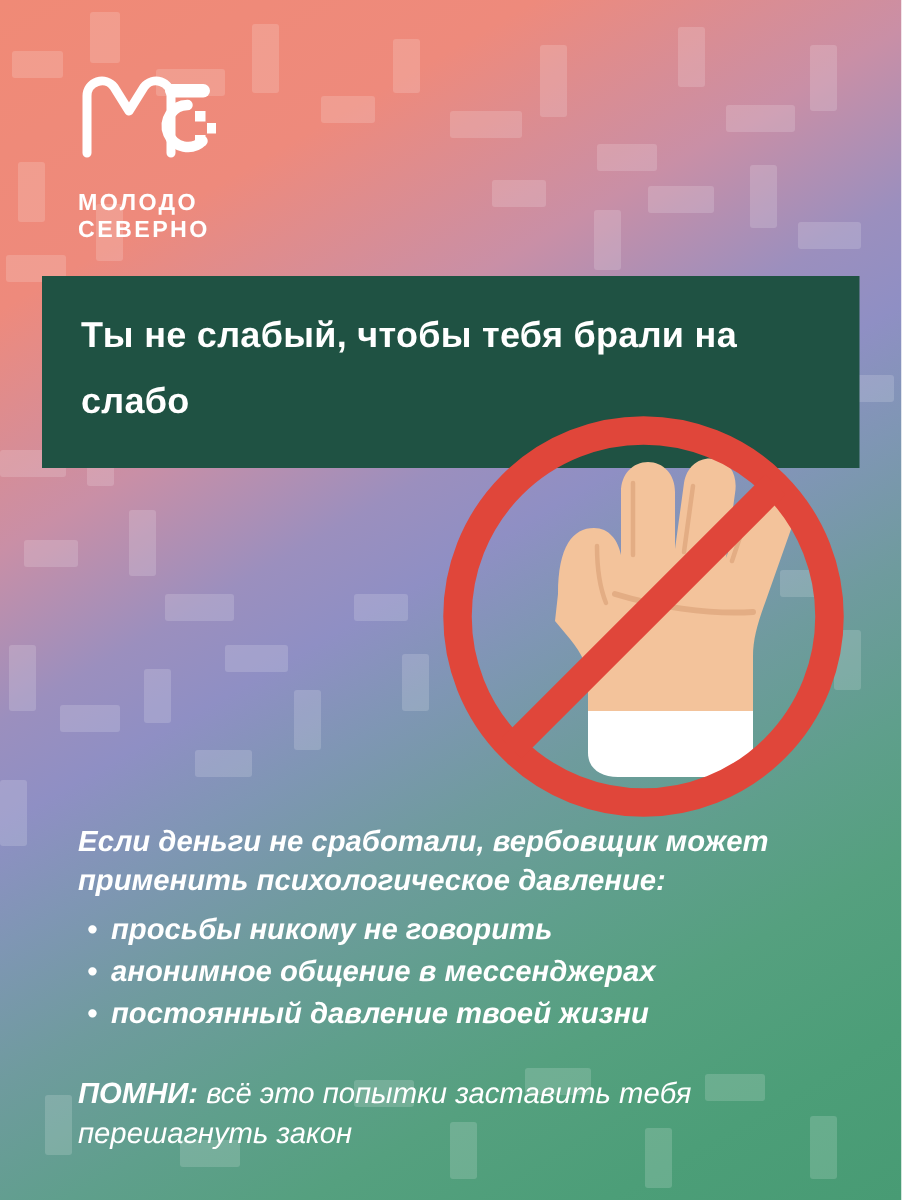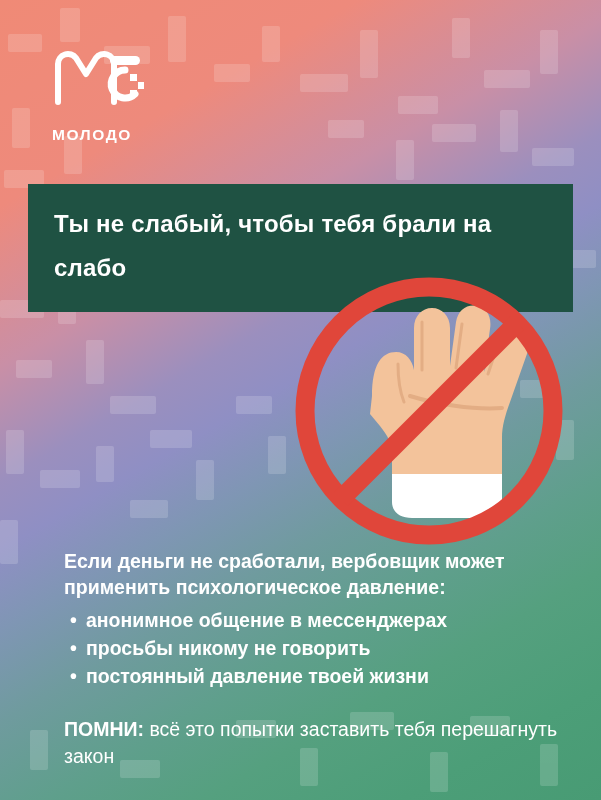--- a/index.html
+++ b/index.html
@@ -87,24 +87,25 @@
     position: absolute;
     left: 286px;
     top: 268px;
     width: 286px;
     height: 286px;
   }
   .graphic svg { display: block; }
   
   .body-text {
     position: absolute;
-    left: 64px;
+    left: 52px;
     top: 548px;
     width: 510px;
     color: #ffffff;
+    font-style: italic;
   }
   .lead {
     font-size: 19.5px;
     line-height: 26px;
     font-weight: 700;
     margin: 0 0 6px 0;
   }
   ul.bullets {
     list-style: none;
     margin: 0;
@@ -192,20 +193,21 @@
       <g>
         <rect x="58" y="8" width="30" height="9" rx="4.5" fill="#ffffff"></rect>
         <path d="M73 22 a14 14 0 1 0 10 24" fill="none" stroke="#ffffff" stroke-width="7" stroke-linecap="round"></path>
         <rect x="78" y="26" width="7" height="7" fill="#ffffff"></rect>
         <rect x="86" y="34" width="7" height="7" fill="#ffffff"></rect>
         <rect x="78" y="42" width="7" height="7" fill="#ffffff"></rect>
       </g>
     </svg>
     <div class="logo-text">
       <div>МОЛОДО</div>
+      <div>СЕВЕРНО</div>
     </div>
   </div>
 
   <div class="headline-band">
     <h1 class="headline">Ты не слабый, чтобы тебя брали на слабо</h1>
   </div>
 
   <div class="graphic">
     <svg viewBox="0 0 286 286" width="286" height="286">
       <defs>
@@ -234,20 +236,20 @@
       </g>
 
       <circle cx="143" cy="143" r="124" fill="none" stroke="#e0463a" stroke-width="19"></circle>
       <line x1="55" y1="231" x2="231" y2="55" stroke="#e0463a" stroke-width="19" stroke-linecap="butt"></line>
     </svg>
   </div>
 
   <div class="body-text">
     <p class="lead">Если деньги не сработали, вербовщик может применить психологическое давление:</p>
     <ul class="bullets">
+      <li>просьбы никому не говорить</li>
       <li>анонимное общение в мессенджерах</li>
-      <li>просьбы никому не говорить</li>
       <li>постоянный давление твоей жизни</li>
     </ul>
     <p class="remember"><span class="kw">ПОМНИ:</span><span> всё это попытки заставить тебя перешагнуть закон</span></p>
   </div>
 
 </div>
 
 </body></html>

